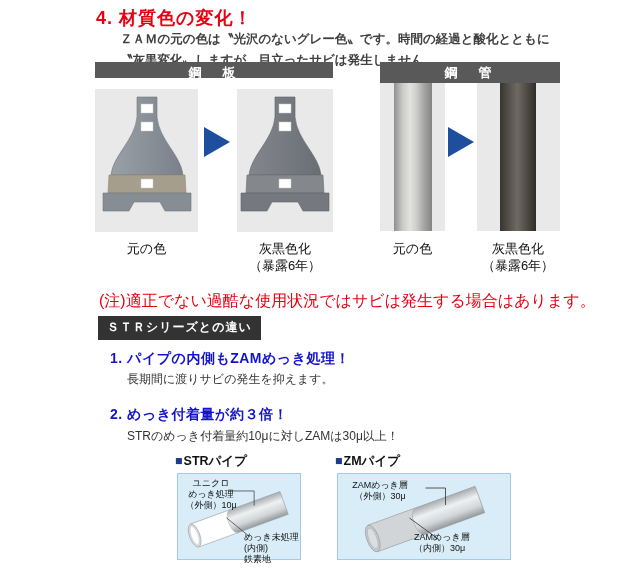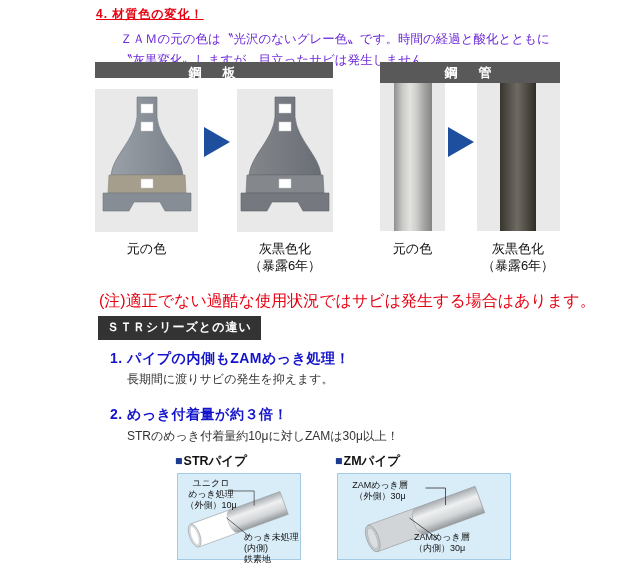--- a/index.html
+++ b/index.html
@@ -14,22 +14,22 @@
     --bullet-blue:#1e3a8f;
   }
   *{margin:0;padding:0;box-sizing:border-box;}
   html,body{background:#fff;}
   body{font-family:"Liberation Sans","DejaVu Sans",sans-serif;}
   #page{position:relative;width:640px;height:568px;background:#fff;overflow:hidden;}
 
   .abs{position:absolute;}
 
   
-  .main-title{left:96px;top:6px;color:var(--accent-red);font-size:12px;font-weight:bold;letter-spacing:1px;text-decoration:underline;}
-  .intro{left:120px;top:29px;font-size:12.5px;line-height:21px;color:#6d28d9;}
+  .main-title{left:96px;top:6px;color:var(--accent-red);font-size:18px;font-weight:bold;letter-spacing:1px;}
+  .intro{left:120px;top:29px;font-size:12.5px;line-height:21px;color:#404040;font-weight:bold;}
   .note{left:99px;top:291px;font-size:16px;color:var(--accent-red);}
   .str-box{left:98px;top:316px;background:var(--str-box-black);color:#fff;font-size:12px;font-weight:bold;padding:3px 9px 4px 9px;letter-spacing:1px;}
   .h-blue{color:var(--accent-blue);font-size:14px;font-weight:bold;letter-spacing:0.5px;}
   .h1-pos{left:110px;top:350px;}
   .h2-pos{left:110px;top:406px;}
   .body-text{font-size:12px;line-height:17px;color:#333;}
   .body1-pos{left:127px;top:371px;}
   .body2-pos{left:127px;top:428px;}
 
   

